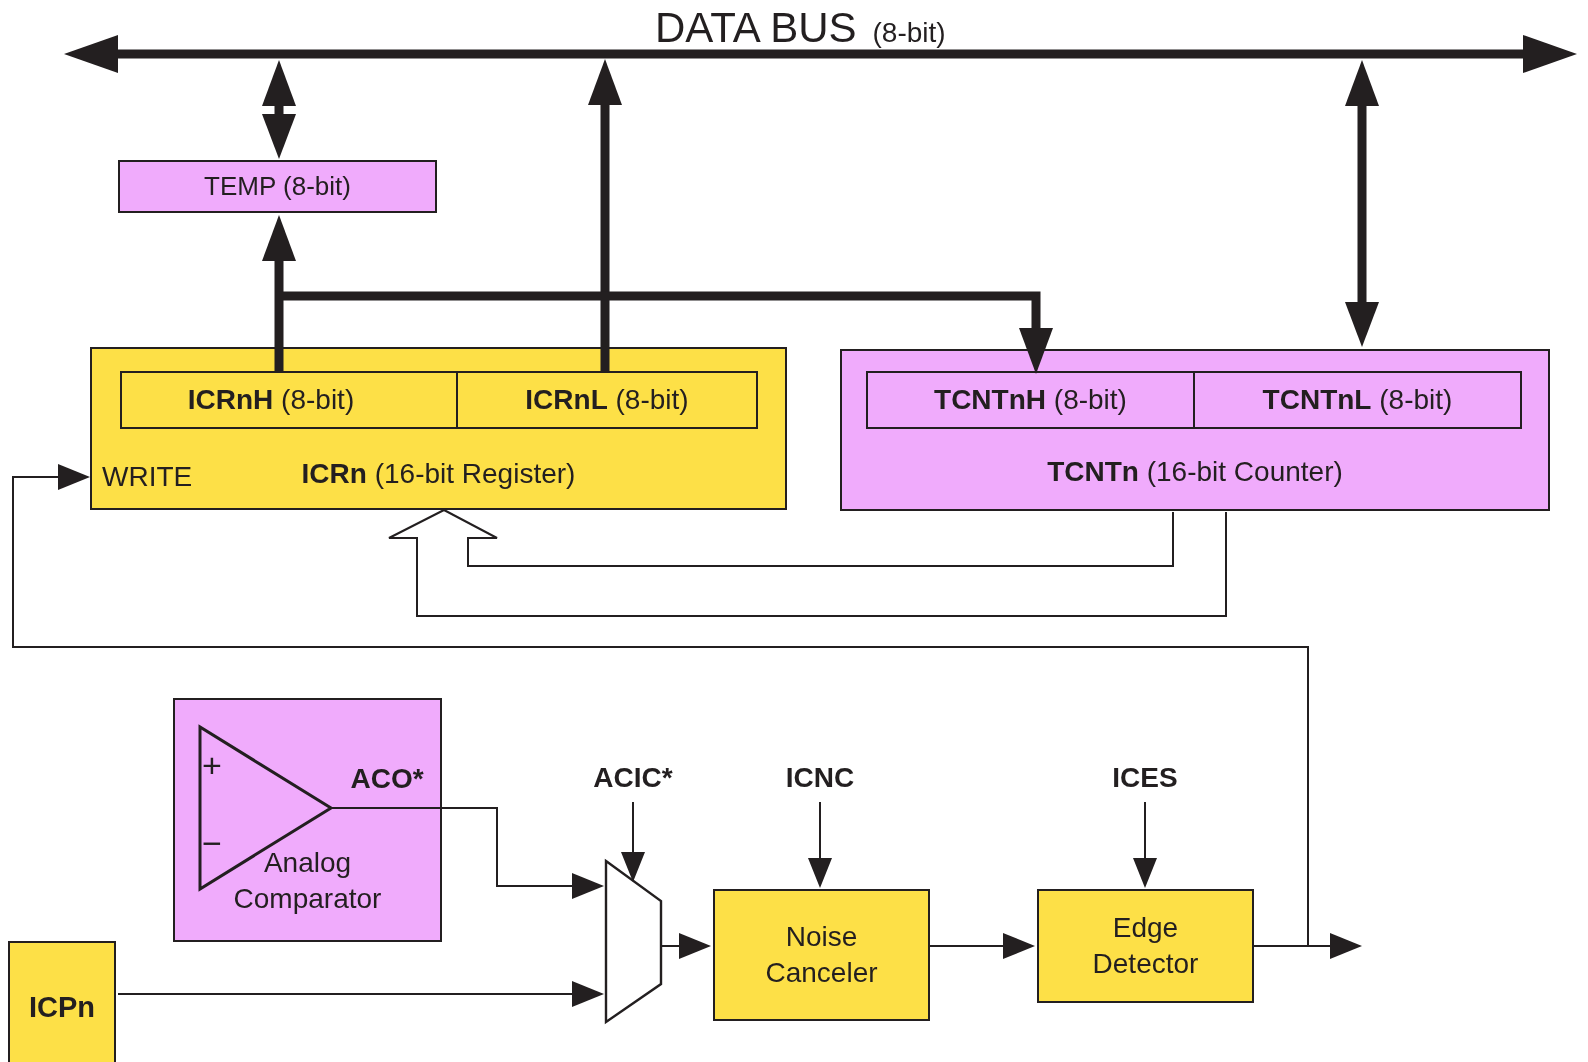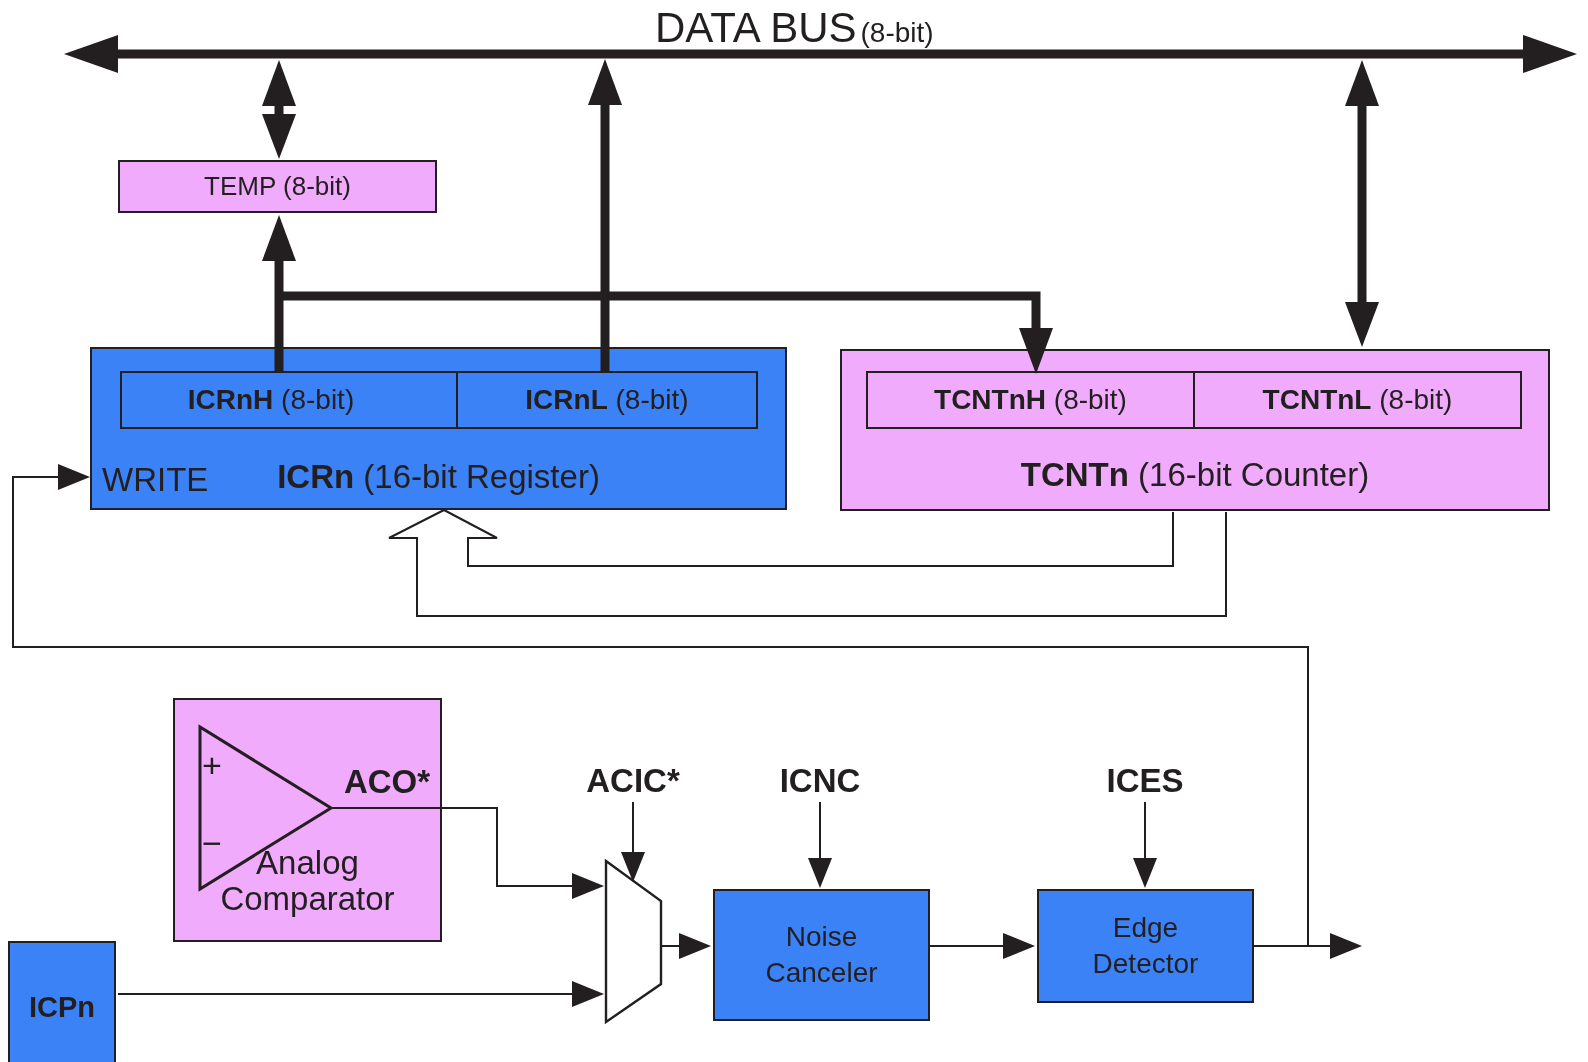--- a/index.html
+++ b/index.html
@@ -2,27 +2,27 @@
 <html><head>
 <meta charset="utf-8">
 <style>
   html,body{margin:0;padding:0;background:#fff;}
   .canvas{
     position:relative;width:1588px;height:1062px;background:#ffffff;
     font-family:"Liberation Sans",sans-serif;color:#231f20;overflow:hidden;
   }
   .box{position:absolute;border:2px solid #231f20;box-sizing:border-box;}
   .grey{background:#f0abfc;}
-  .white{background:#3b82f6;gap:36px;}
+  .white{background:#fde047;gap:36px;}
   .lbl{position:absolute;white-space:nowrap;}
   .center{display:flex;align-items:center;justify-content:center;text-align:center;}
   .bold{font-weight:bold;}
   svg.wires{position:absolute;left:0;top:0;z-index:5;pointer-events:none;}
   .boxlayer{z-index:1;}
-  .txt{z-index:10;font-size:33px;}
+  .txt{z-index:10;font-size:28px;}
   .cellrow{display:flex;}
   .cell{flex:1;display:flex;align-items:center;justify-content:center;font-size:28px;}
   .cell+.cell{border-left:2px solid #231f20;}
   .twoline{line-height:36px;text-align:center;}
 </style>
 </head>
 <body>
 
 <div class="canvas">
 
@@ -88,21 +88,21 @@
 
   <div class="box white boxlayer center" style="left:8px;top:941px;width:108px;height:132px;font-size:29px;">
     <span class="bold">ICPn</span>
   </div>
 
   <div class="lbl txt bold" style="left:573px;top:762px;width:120px;text-align:center;">ACIC*</div>
   <div class="lbl txt bold" style="left:760px;top:762px;width:120px;text-align:center;">ICNC</div>
   <div class="lbl txt bold" style="left:1085px;top:762px;width:120px;text-align:center;">ICES</div>
 
 
-  <div class="lbl" style="left:655px;top:4px;z-index:10;display:flex;align-items:baseline;gap:4px;">
+  <div class="lbl" style="left:655px;top:4px;z-index:10;display:flex;align-items:baseline;gap:16px;">
     <span style="font-size:42px;">DATA BUS</span>
     <span style="font-size:28px;">(8-bit)</span>
   </div>
 
   <svg class="wires" width="1588" height="1062" viewBox="0 0 1588 1062" fill="#231f20" stroke="none">
 
     <g>
       <line x1="80" y1="54" x2="1562" y2="54" stroke="#231f20" stroke-width="9"></line>
       <polygon points="64,54 118,35 118,73"></polygon>
       <polygon points="1577,54 1523,35 1523,73"></polygon>

